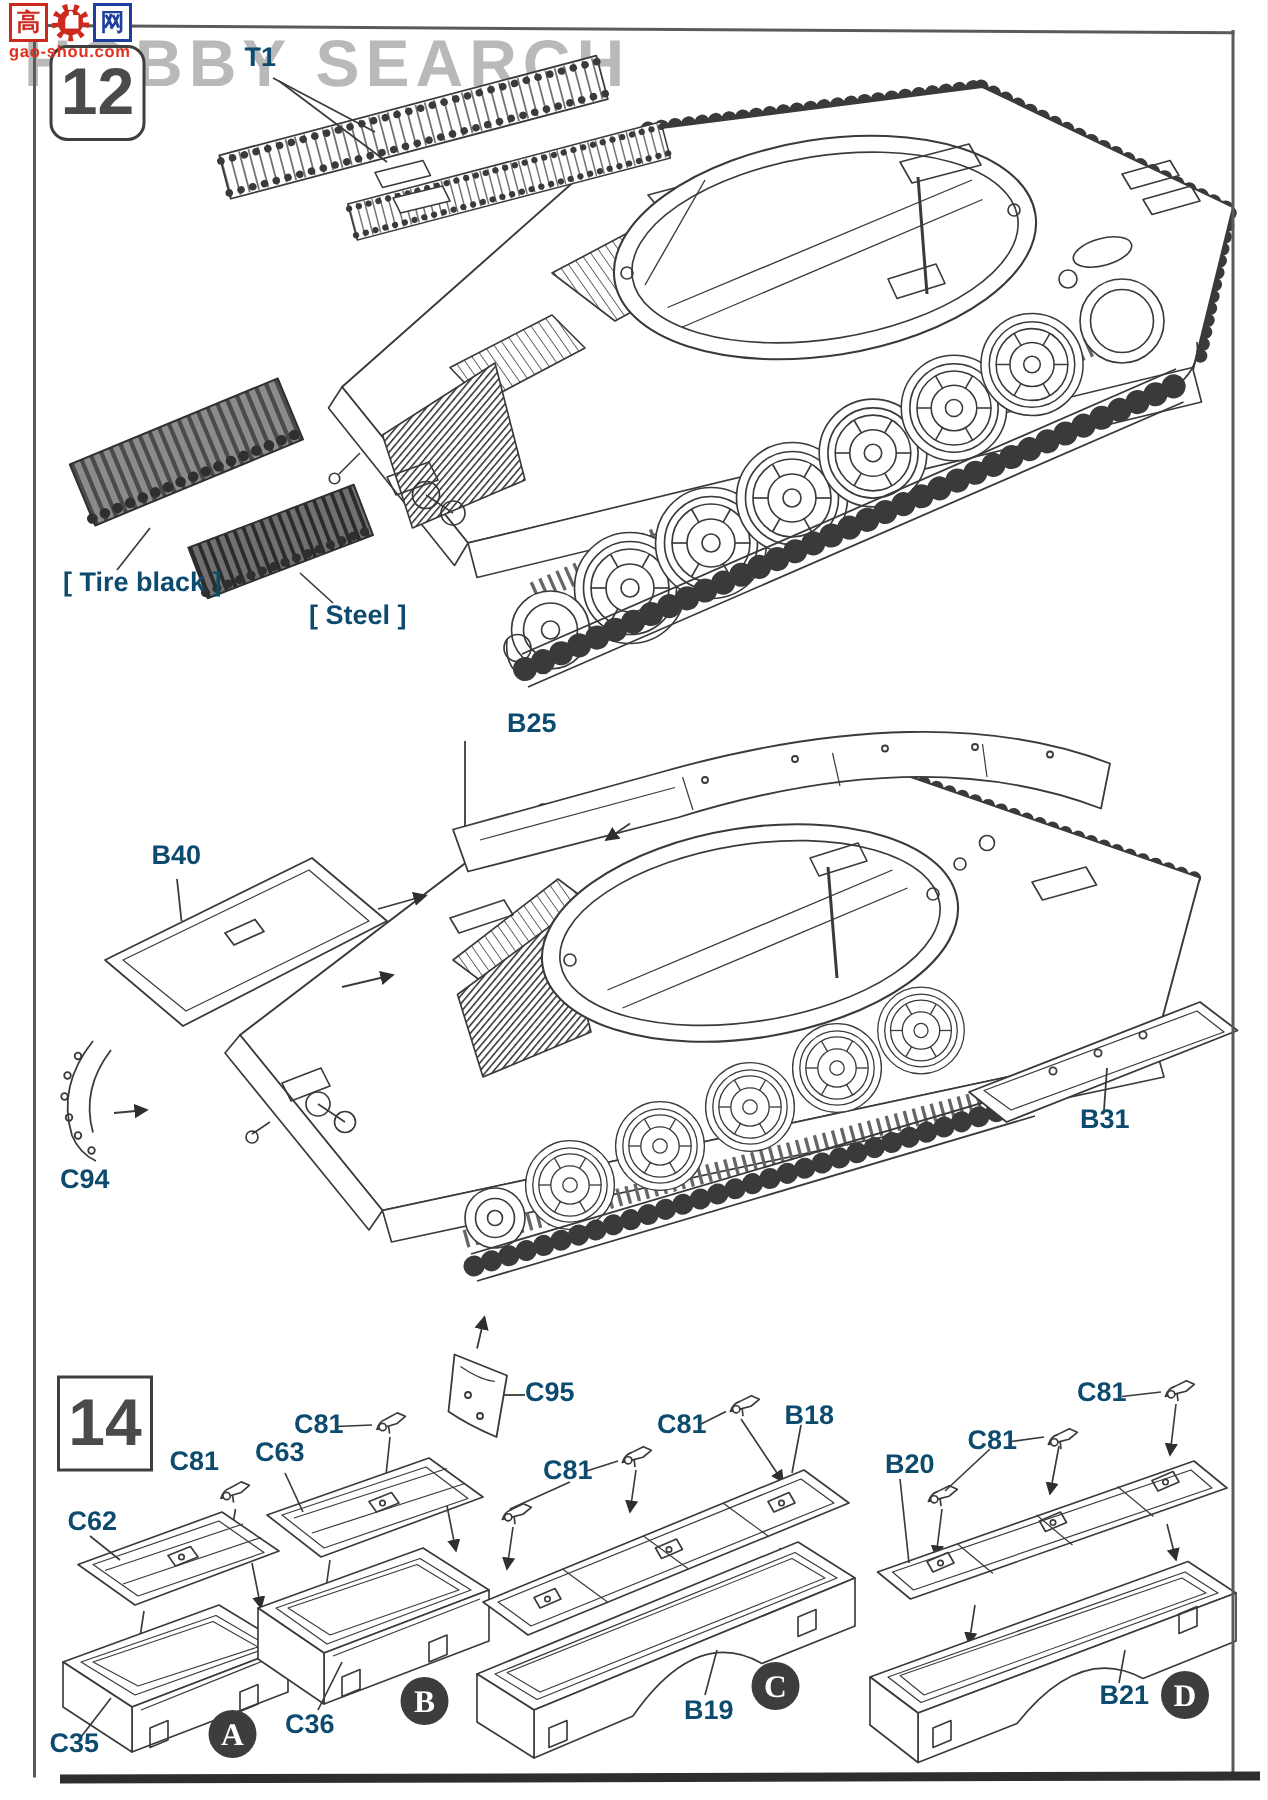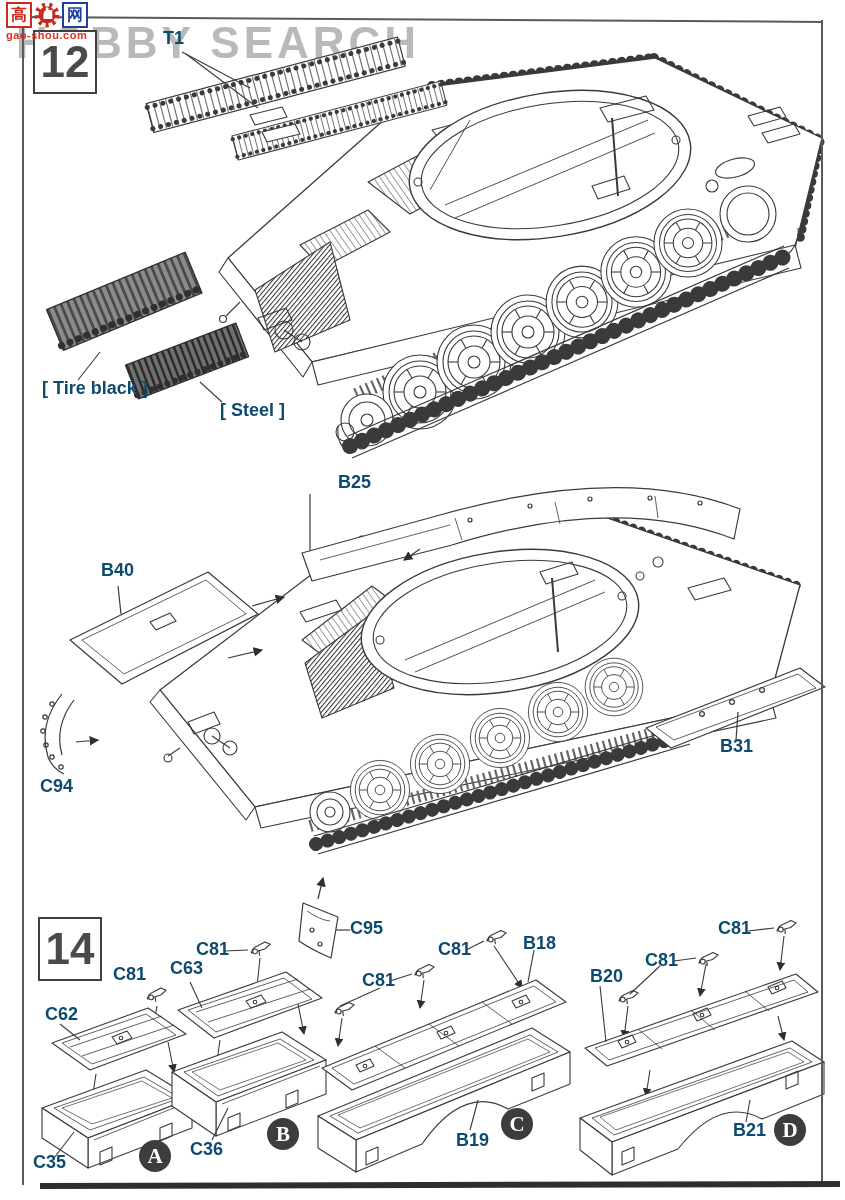--- a/index.html
+++ b/index.html
@@ -401,26 +401,26 @@
           <circle cx="13" cy="13" r="10" fill="none" stroke="#cc2a1e" stroke-width="5" stroke-dasharray="3 4"></circle>
           <circle cx="13" cy="13" r="8.5" fill="#cc2a1e"></circle>
           <path d="M9.5,17 v-5 q0,-3 2.5,-4 q-0.8,-2.5 1,-2.7 q1.8,-0.2 1.8,2.7 h3.5 v9 z" fill="#ffffff"></path>
         </svg>
       </span>
       <span class="logo-box blue">网</span>
     </div>
     <div class="logo-domain">gao-shou.com</div>
   </div>
 
-  <div class="step-box" style="left:33px;top:30px;">12</div>
+  <div class="step-box" style="left:33px;top:30px;border-radius:12px;">12</div>
   <div class="step-box" style="left:38px;top:917px;">14</div>
 
   <div class="plabel" style="left:163px;top:28px;">T1</div>
   <div class="plabel small" style="left:42px;top:378px;">[ Tire black ]</div>
-  <div class="plabel small" style="left:220px;top:400px;">[ Steel ]</div>
+  <div class="plabel small" style="left:206px;top:400px;">[ Steel ]</div>
 
   <div class="plabel" style="left:294px;top:472px;margin-left:44px;">B25</div>
   <div class="plabel" style="left:101px;top:560px;">B40</div>
   <div class="plabel" style="left:40px;top:776px;">C94</div>
   <div class="plabel" style="left:720px;top:736px;">B31</div>
   <div class="plabel" style="left:350px;top:918px;">C95</div>
 
   <div class="plabel" style="left:113px;top:964px;">C81</div>
   <div class="plabel" style="left:45px;top:1004px;">C62</div>
   <div class="plabel" style="left:33px;top:1152px;">C35</div>

